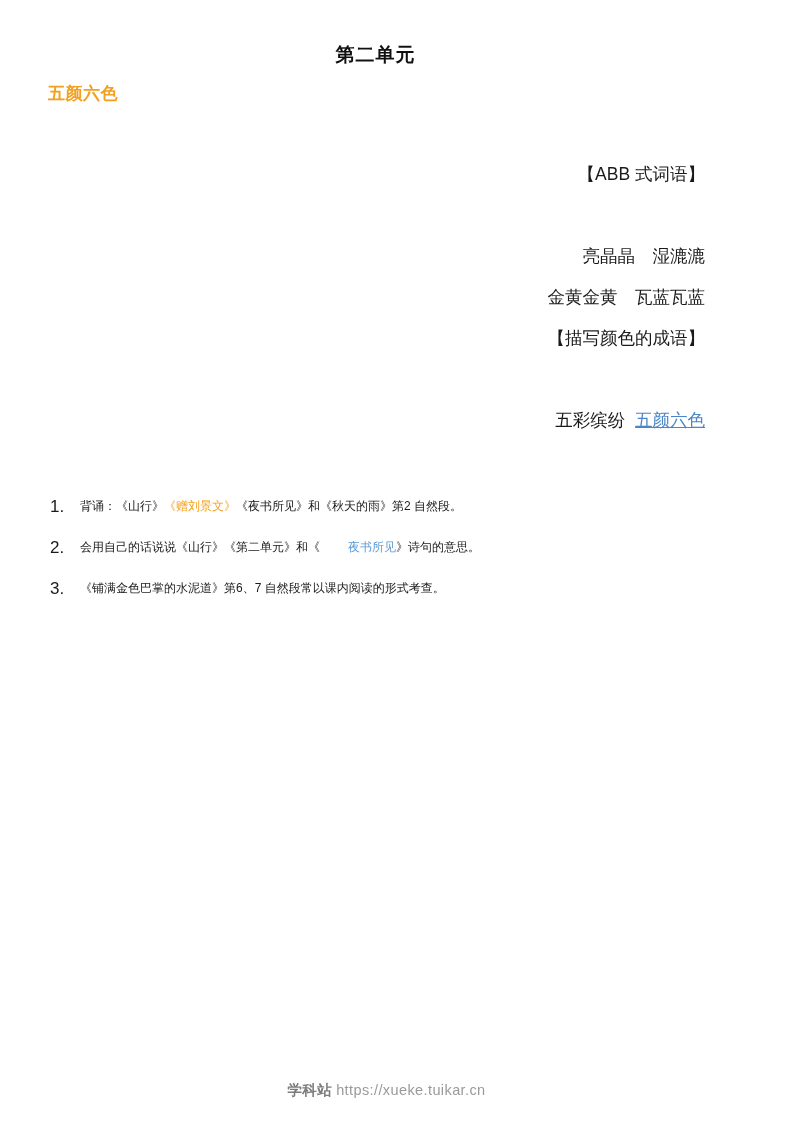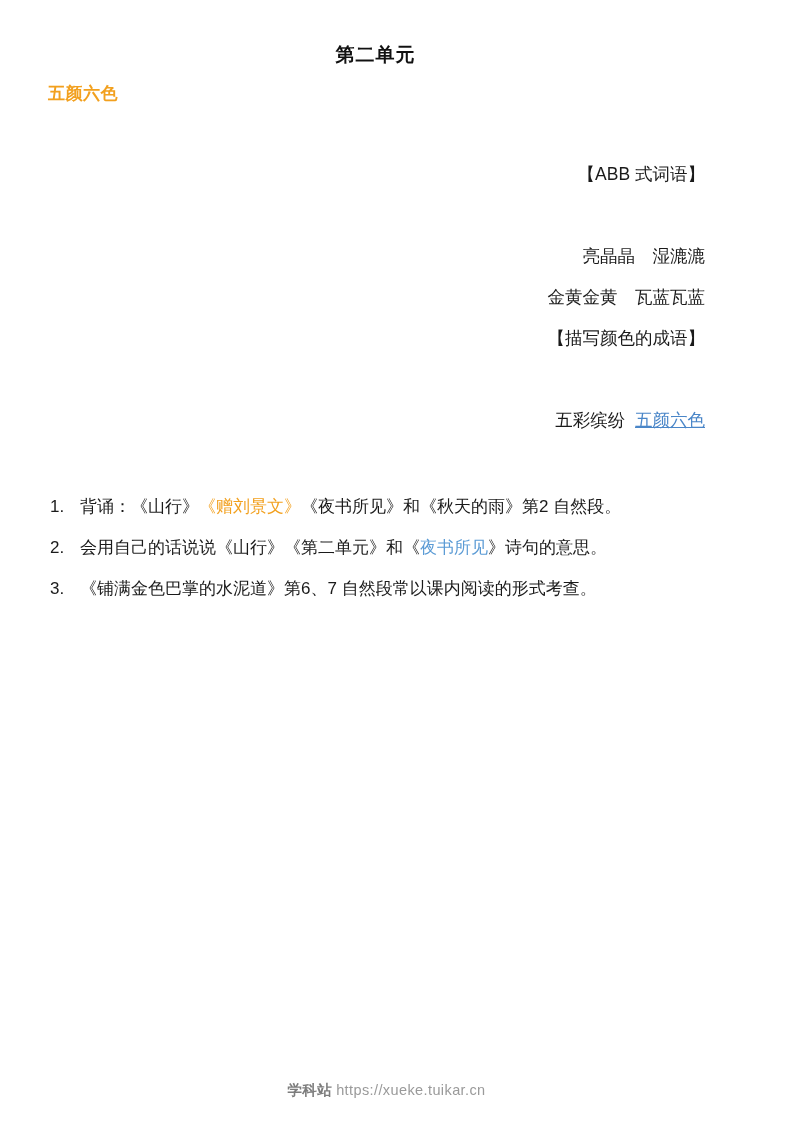--- a/index.html
+++ b/index.html
@@ -44,36 +44,36 @@
     white-space: pre-wrap;
   }
   .indent {
     padding-left: 38px;
     text-align: right;
   }
   .indent2 {
     padding-left: 40px;
   }
   .blue   { color: #4a86c8; }
-  .lightblue { color: #5b9bd5; }
+  .lightblue { color: #5b9bd5; margin-left: 28px; }
   .green  { color: #4cbf8b; }
   .purple { color: #9a7fd0; }
   .orange { color: #f2a01e; }
   .uline-blue { color: #4a86c8; text-decoration: underline; text-decoration-color: #4a86c8; }
 
   ol.points {
     list-style: none;
     margin: 4px 0 0 0;
     padding: 0;
     counter-reset: pt;
   }
   ol.points > li {
     counter-increment: pt;
     position: relative;
-    font-size: 17px;
+    font-size: 12px;
     line-height: 41px;
     padding-left: 34px;
     margin: 0;
   }
   ol.points > li::before {
     content: counter(pt) ".";
     position: absolute;
     left: 4px;
     top: 0;
     font-size: 17px;

